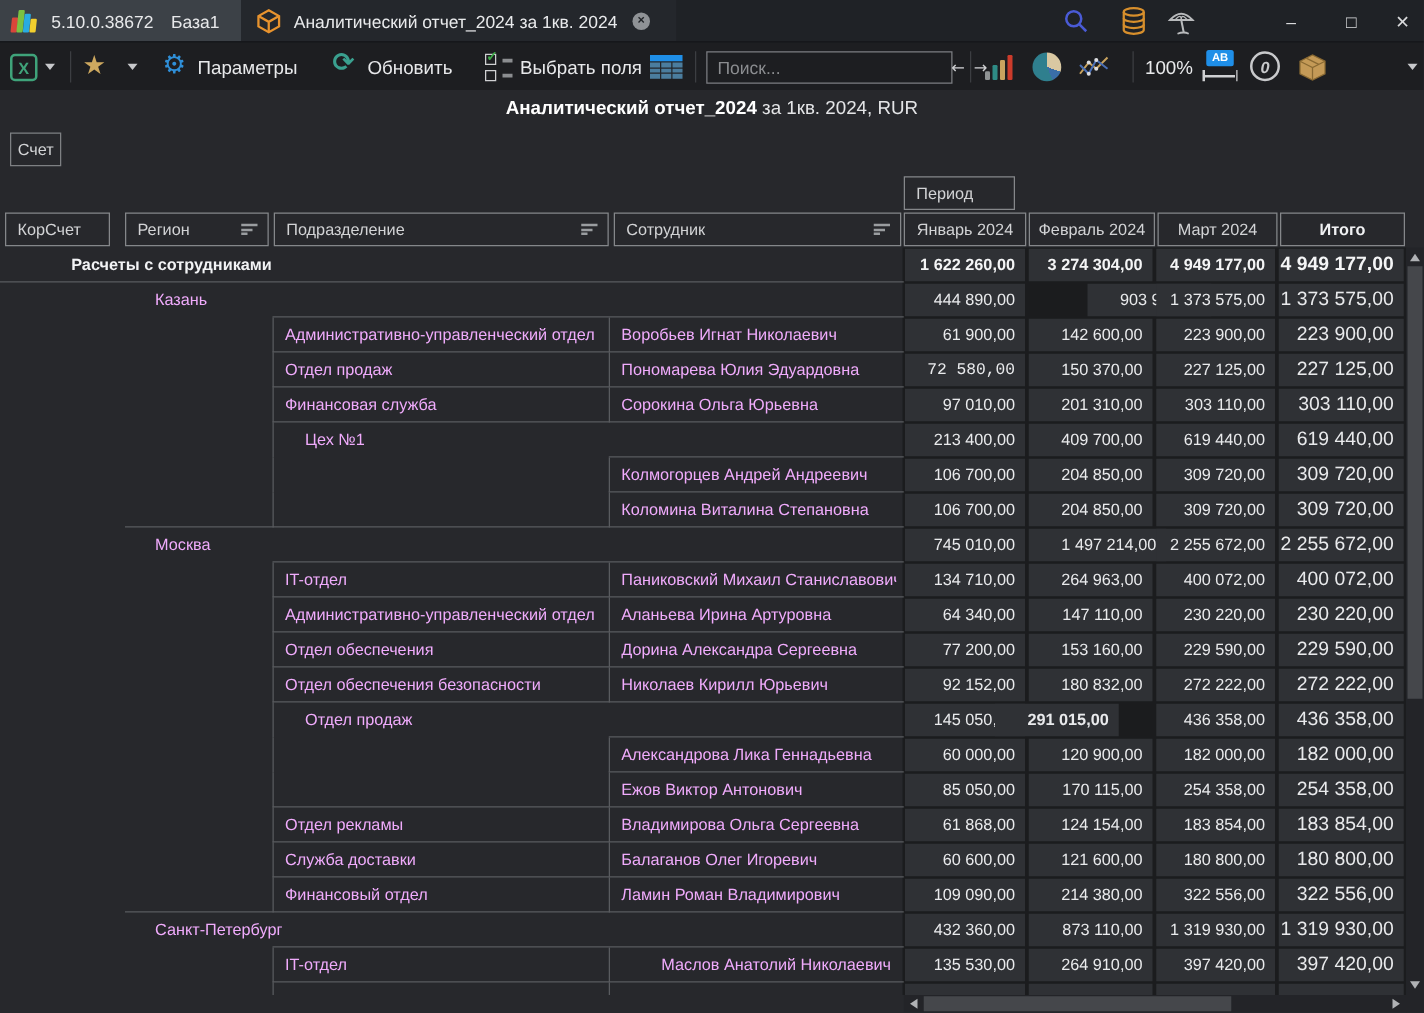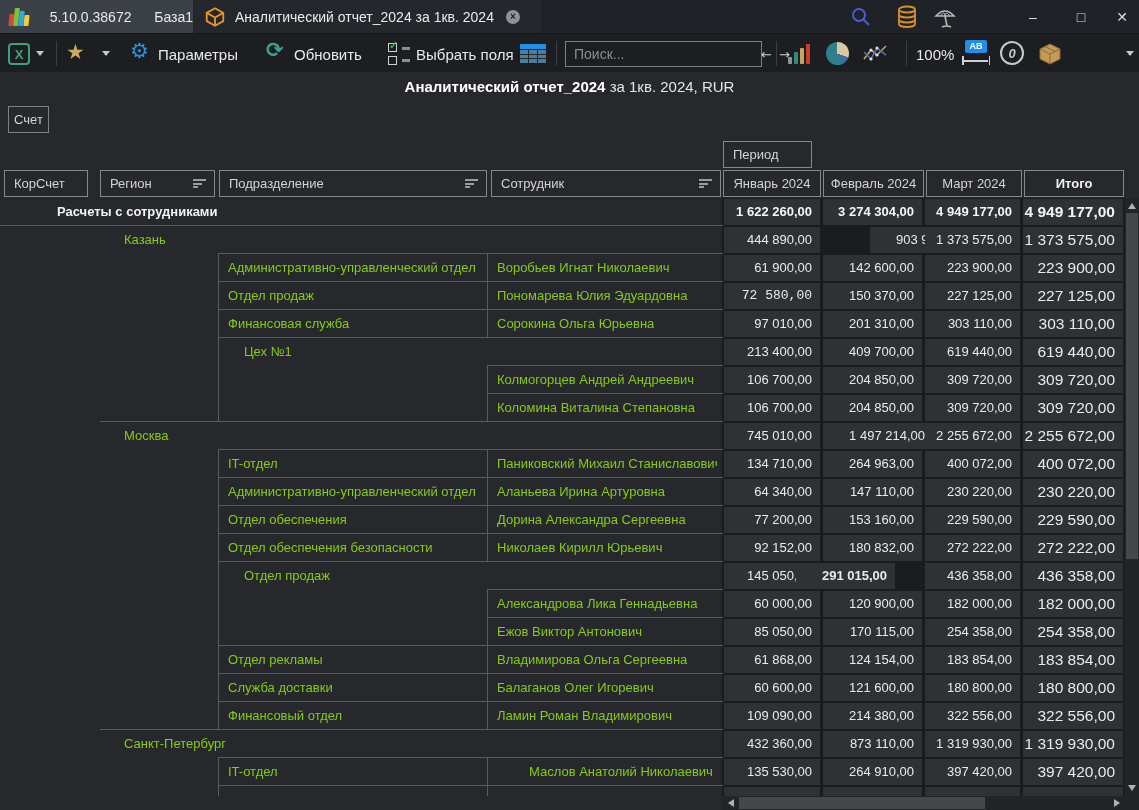--- a/index.html
+++ b/index.html
@@ -7,21 +7,21 @@
   body {
     background:#27282c;
     font-family:"Liberation Sans", sans-serif;
     color:#dcdde0;
     position:relative;
   }
   .abs { position:absolute; }
 
   
   #titlebar { left:0; top:0; width:1139px; height:33px; background:#1f2226; }
-  #app-tab { left:0; top:0; width:193px; height:33px; background:#3c4147; display:flex; align-items:center;justify-content:space-between; }
+  #app-tab { left:0; top:0; width:193px; height:33px; background:#3c4147; display:flex; align-items:center; }
   #app-logo { width:22px; height:20px; margin-left:9px; position:relative; }
   #app-logo span { position:absolute; bottom:1px; width:5px; transform:skewX(-6deg); border-radius:1px;}
   #app-logo .b1{left:0;  height:12px; background:#d9453a;}
   #app-logo .b2{left:5px; height:18px; background:#7ac143;}
   #app-logo .b3{left:10px;height:15px; background:#29abe2;}
   #app-logo .b4{left:15px;height:11px; background:#f2cf2e;}
   #app-tab .ver { margin-left:10px; font-size:14px; color:#e8e9eb; }
   #app-tab .db  { margin-left:14px; font-size:14px; color:#e8e9eb; }
   #doc-tab { left:193px; top:0; width:348px; height:33px; background:#24272c; display:flex; align-items:center; }
   #doc-tab .cube { margin-left:11px; width:22px; height:22px; }
@@ -99,21 +99,21 @@
   .sort-icon i { display:block; height:2px; background:#9a9da0; margin-bottom:1.5px; }
   .sort-icon .l1 { width:13px; } .sort-icon .l2 { width:9px; } .sort-icon .l3 { width:5px; }
   #hdr-period { position:absolute; left:723px; top:141px; width:89px; height:27px; border:1px solid #85878a;
       font-size:13px; color:#d2d3d5; display:flex; align-items:center; padding-left:9px; }
   .month-box { position:absolute; top:170px; height:27px; border:1px solid #85878a; font-size:13px; color:#d2d3d5;
       display:flex; align-items:center; justify-content:center; }
   .month-box.total { font-weight:bold; color:#f0f1f3; }
 
   
   #numbers-bg { left:722px; top:198px; width:403px; height:598px; background:#1b1c1e; }
-  .row-label { position:absolute; height:28px; line-height:28px; font-size:13px; color:#84cc16;
+  .row-label { position:absolute; height:28px; line-height:28px; font-size:13px; color:#f0abfc;
       white-space:nowrap; overflow:hidden; }
   .row-label.bold { font-weight:bold; color:#f2f3f5; }
   .hline { position:absolute; height:1px; background:#595b5f; }
   .vline { position:absolute; width:1px; background:#595b5f; }
   .num-cell { position:absolute; height:26px; background:#2f3135; font-size:13px; color:#e9eaec;
       text-align:right; line-height:26px; padding-right:8px; white-space:nowrap; }
   .num-cell.total { font-size:15.5px; }
   .num-cell.bold { font-weight:bold; color:#f4f5f6; }
 
   

